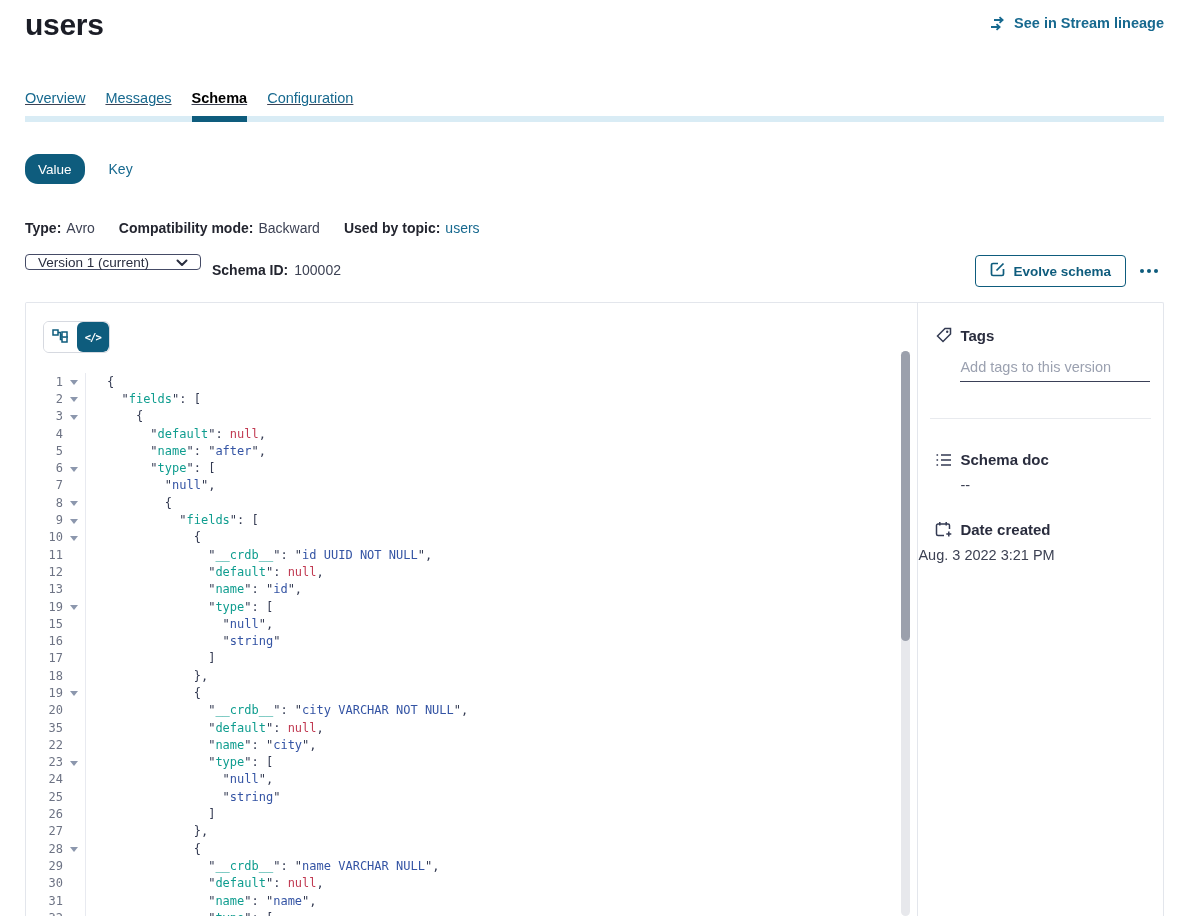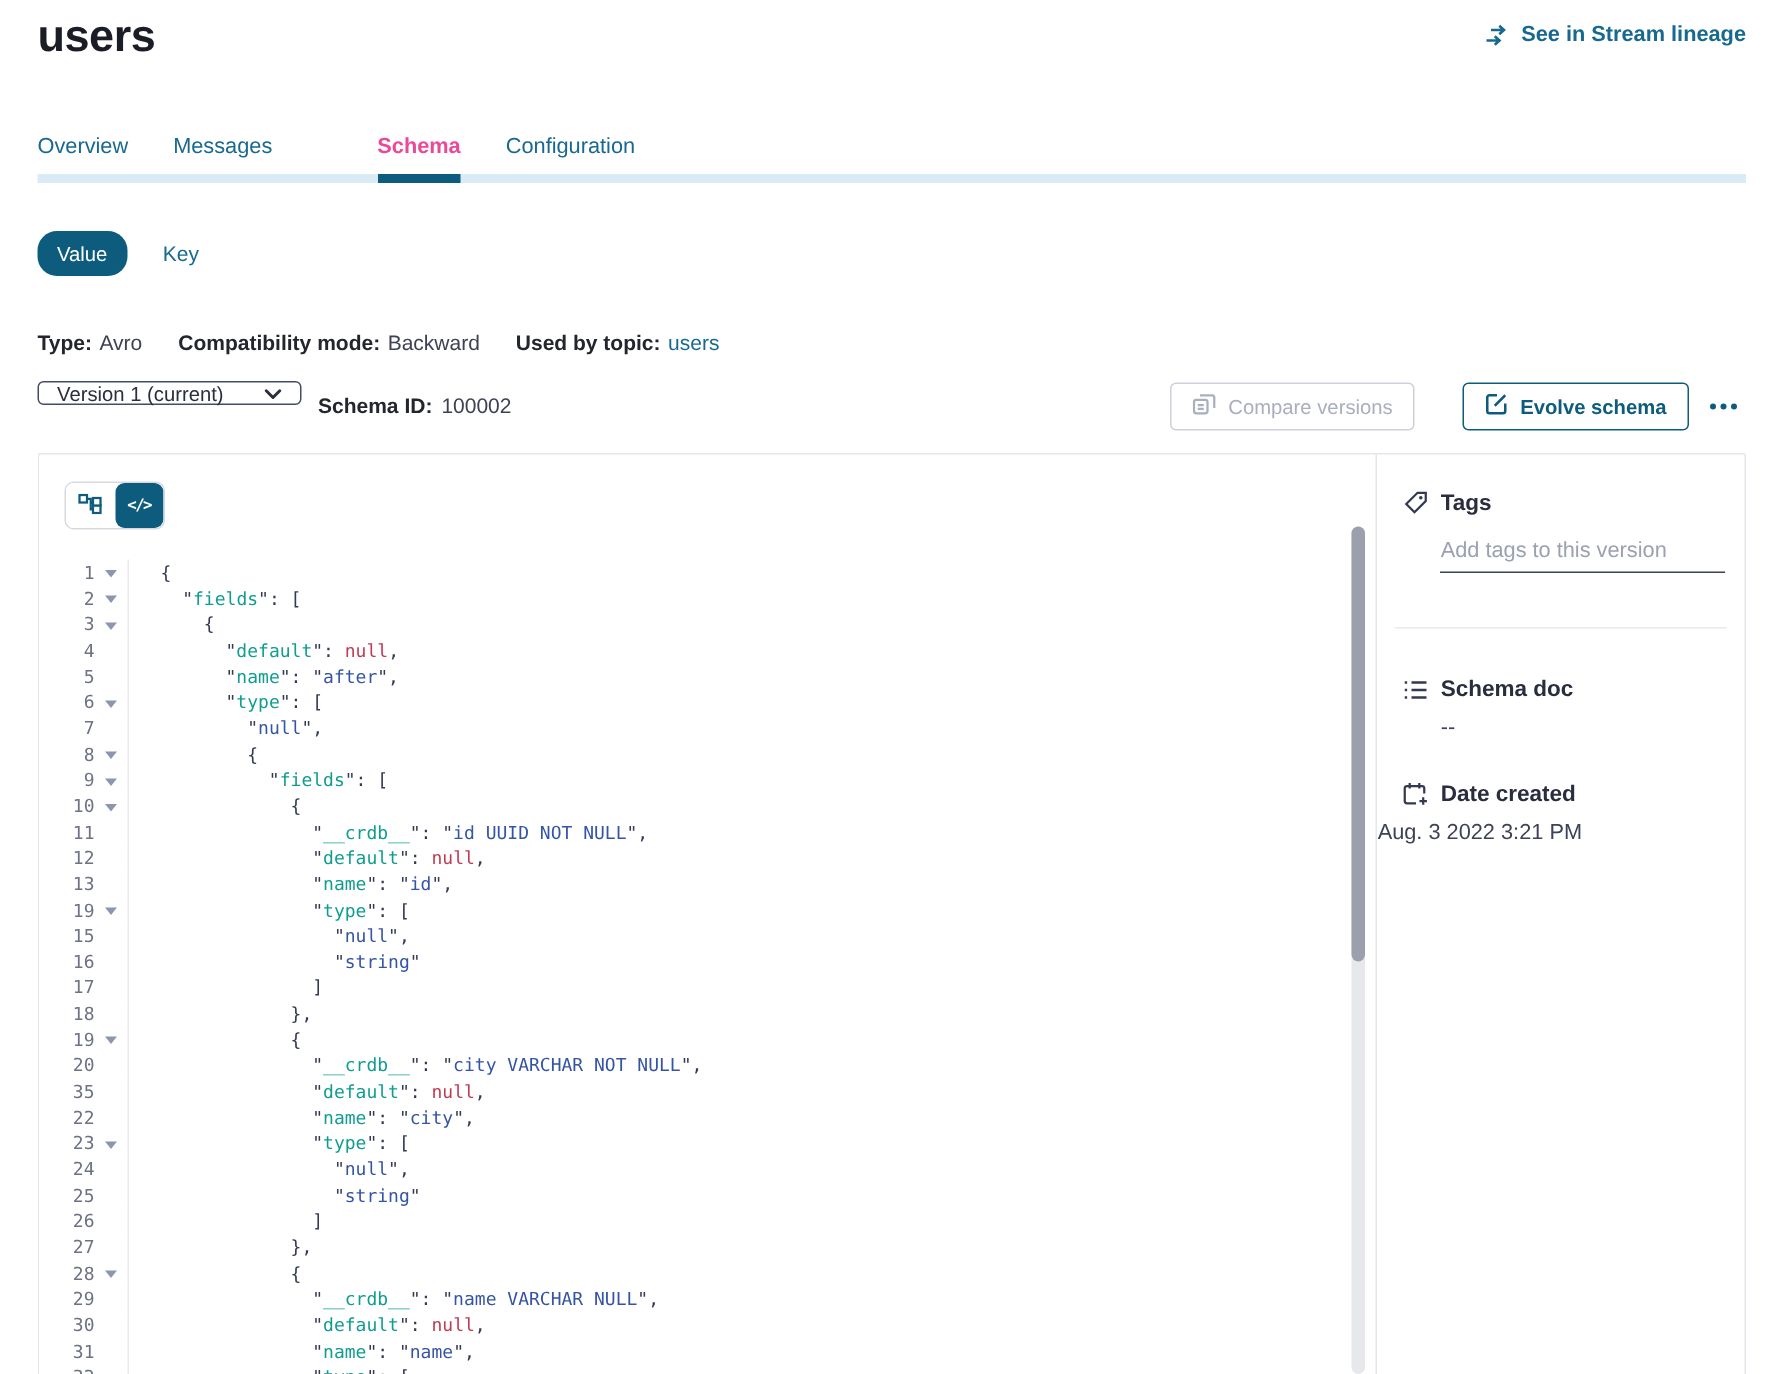--- a/index.html
+++ b/index.html
@@ -8,23 +8,23 @@
   #app { position: relative; width: 1189px; height: 916px; background: #fff; overflow: hidden; }
 
   
   .page-title { position: absolute; left: 25px; top: 8px; font-size: 30px; font-weight: 700; color: #1b1d26; letter-spacing: -0.3px; }
   .lineage-link { position: absolute; right: 25px; top: 15px; display: flex; align-items: center; gap: 7px;
     color: var(--link-teal); font-size: 14.5px; font-weight: 600; cursor: pointer; text-decoration: none; }
   .lineage-link svg { display: block; }
 
   
   .tabs-track { position: absolute; left: 25px; top: 116px; width: 1139px; height: 6px; background: var(--tab-track); }
-  .tabs { position: absolute; left: 25px; top: 90px; display: flex; gap: 30px; z-index: 2; }
+  .tabs { position: absolute; left: 25px; top: 90px; display: flex; gap: 20px; z-index: 2; text-decoration: underline; }
   .tab { position: relative; height: 32px; font-size: 14.5px; font-weight: 500; color: var(--link-teal); cursor: pointer; }
-  .tab.active { color: #ec4899; font-weight: 600; margin-left: 40px; }
+  .tab.active { color: #000000; font-weight: 600; }
   .tab.active::after { content: ""; position: absolute; left: 0; right: 0; bottom: 0; height: 6px; background: var(--accent-teal); }
 
   
   .vk-row { position: absolute; left: 25px; top: 154px; display: flex; align-items: center; gap: 24px; }
   .vk-value { height: 30px; padding: 0 13px; background: var(--accent-teal); color: #fff; border: none; border-radius: 13px;
     font-size: 13.5px; font-family: inherit; cursor: pointer; }
   .vk-key { color: var(--link-teal); font-size: 14px; cursor: pointer; text-decoration: none; }
 
   
   .meta-row { position: absolute; left: 25px; top: 220px; display: flex; align-items: center; gap: 24px; font-size: 14px; }
@@ -135,30 +135,20 @@
       <svg width="12" height="8" viewBox="0 0 12 8" fill="none" stroke="#2a2e3f" stroke-width="2" stroke-linecap="round" stroke-linejoin="round">
           <path d="M1.5 1.5 L6 6 L10.5 1.5"></path>
         </svg>
     </span>
   </div>
   <div class="schema-id">
     <span class="meta-label">Schema ID:</span>
     <span class="meta-value">100002</span>
   </div>
   <div class="actions">
-    <button class="btn btn-compare" disabled="">
-      <span>
-        <svg width="16" height="15" viewBox="0 0 16 15" fill="none" stroke="#a9aec0" stroke-width="1.5">
-          <rect x="1" y="4.5" width="9" height="9" rx="1.5"></rect>
-          <path d="M5 1.5 h8 a1.5 1.5 0 0 1 1.5 1.5 v7"></path>
-          <path d="M3.5 8 h4 M3.5 10.5 h4"></path>
-        </svg>
-      </span>
-      <span>Compare versions</span>
-    </button>
     <button class="btn btn-evolve">
       <span>
         <svg width="15" height="15" viewBox="0 0 15 15" fill="none" stroke="currentColor" stroke-width="1.7">
           <path d="M13.5 7 V12 a1.5 1.5 0 0 1 -1.5 1.5 H3 A1.5 1.5 0 0 1 1.5 12 V3 A1.5 1.5 0 0 1 3 1.5 H8"></path>
           <path d="M6.5 8.5 L13.5 1.5"></path>
         </svg>
       </span>
       <span>Evolve schema</span>
     </button>
     <button class="btn-more">

